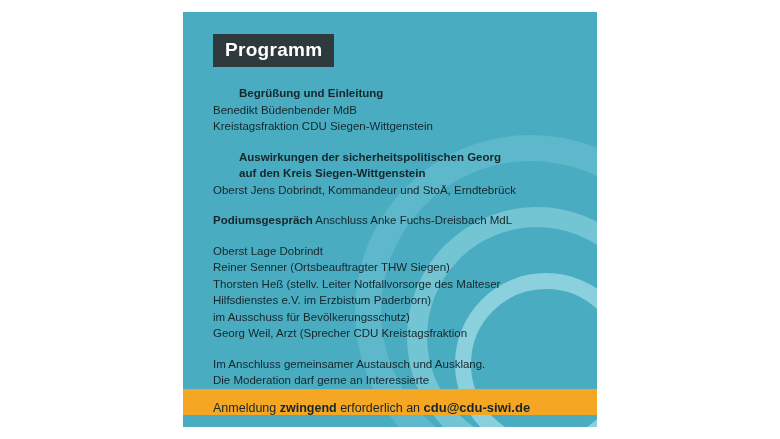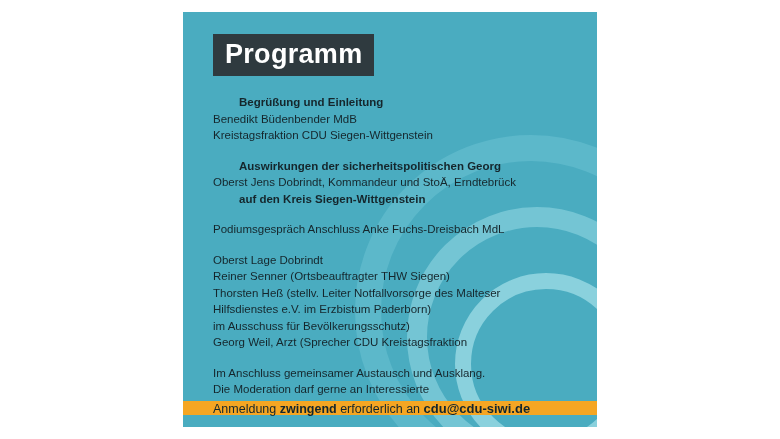--- a/index.html
+++ b/index.html
@@ -62,52 +62,52 @@
   }
   .content {
     position: relative;
     z-index: 2;
     padding: 22px 26px 0 30px;
   }
   .title-badge {
     display: inline-block;
     background: #2f3a3f;
     color: #ffffff;
-    font-size: 27px;
+    font-size: 19px;
     font-weight: bold;
     letter-spacing: 0.3px;
     padding: 5px 12px 6px 12px;
     margin-bottom: 18px;
   }
   .block {
     margin-bottom: 14px;
   }
   .line {
     font-size: 11.5px;
     color: #15262c;
     line-height: 16.5px;
     white-space: nowrap;
   }
   .line.bold {
     font-weight: bold;
     padding-left: 26px;
   }
   .line.mixed b {
-    font-weight: normal;
+    font-weight: bold;
     margin-top: 6px;
   }
   .footer {
     position: absolute;
     left: 0;
     right: 0;
     bottom: 12px;
-    height: 14px;
+    height: 26px;
     background: #f5a623;
     display: flex;
-    align-items: center;
+    align-items: flex-end;
     z-index: 3;
   }
   .footer-text {
     font-size: 12.5px;
     color: #15262c;
     padding-left: 30px;
     white-space: nowrap;
   }
   .footer-text b { font-weight: bold; }
   .footer-text .mail {
@@ -133,22 +133,22 @@
       
       <div class="block">
         <div class="line bold">Begrüßung und Einleitung</div>
         <div class="line">Benedikt Büdenbender MdB</div>
         <div class="line">Kreistagsfraktion CDU Siegen-Wittgenstein</div>
       </div>
 
       
       <div class="block">
         <div class="line bold">Auswirkungen der sicherheitspolitischen Georg</div>
+        <div class="line bold">auf den Kreis Siegen-Wittgenstein</div>
         <div class="line">Oberst Jens Dobrindt, Kommandeur und StoÄ, Erndtebrück</div>
-        <div class="line bold">auf den Kreis Siegen-Wittgenstein</div>
       </div>
 
       
       <div class="block">
         <div class="line mixed"><b>Podiumsgespräch</b><span> Anschluss Anke Fuchs-Dreisbach MdL</span></div>
       </div>
 
       
       <div class="block">
         <div class="line">Oberst Lage Dobrindt</div>

